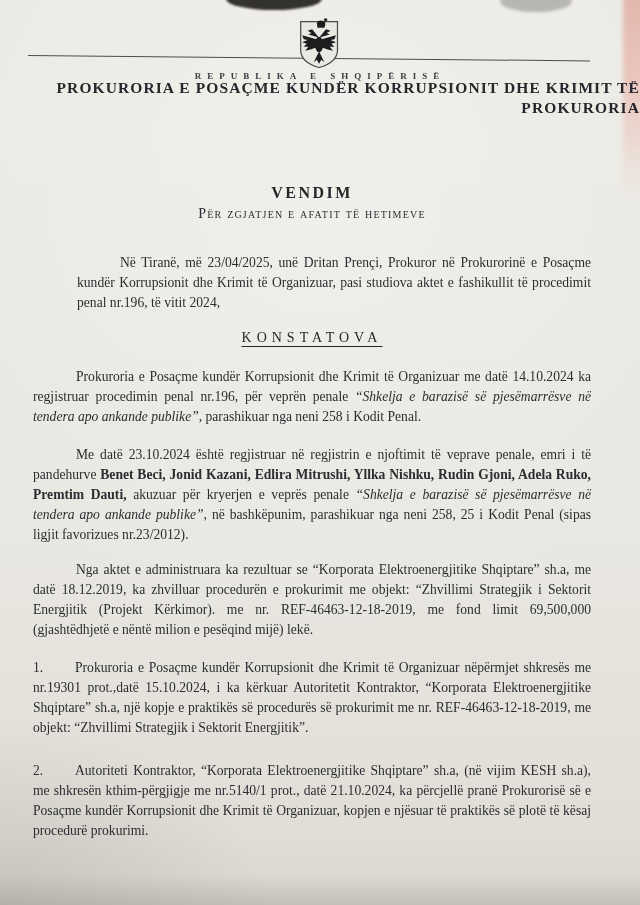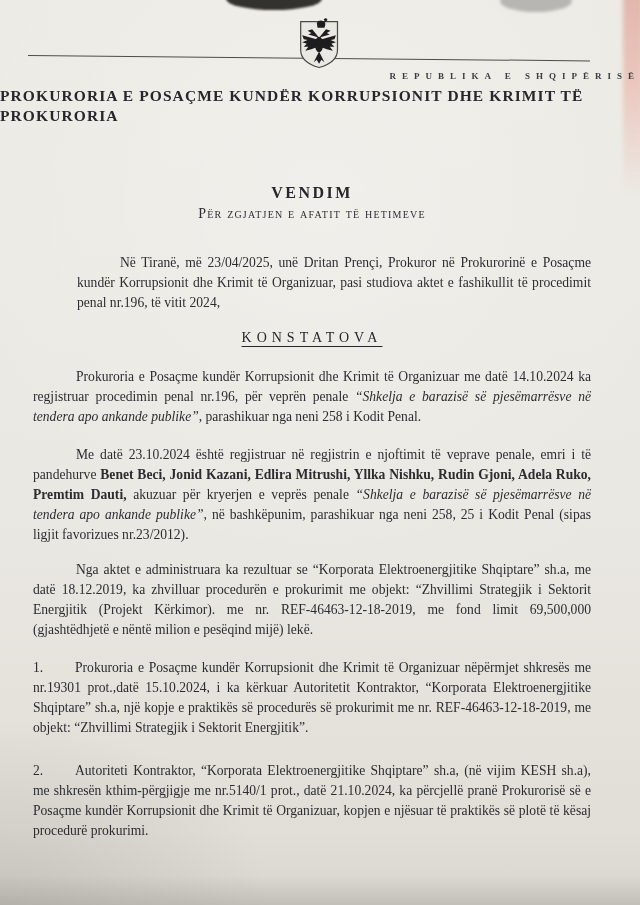--- a/index.html
+++ b/index.html
@@ -32,25 +32,25 @@
   .header-rule{
     position:absolute;left:28px;top:55px;width:562px;height:0;
     border-top:1.6px solid #4d4c4a;transform:rotate(0.55deg);transform-origin:left center;
     z-index:1;
   }
   .emblem{
     position:absolute;left:50%;top:15px;transform:translateX(-52%);
     width:46px;height:56px;z-index:2;
   }
   .republic-label{
-    position:absolute;top:71px;left:0;width:100%;text-align:right;
+    position:absolute;top:71px;left:0;width:100%;text-align:center;
     font-size:9px;letter-spacing:6px;color:#3c3c42;font-weight:600;z-index:2;
   }
   .institution{
-    position:absolute;top:86px;left:0;width:100%;text-align:left;
+    position:absolute;top:78px;left:0;width:100%;text-align:right;
     font-weight:bold;font-size:15.5px;line-height:20px;letter-spacing:1.1px;color:#26262c;
   }
   .doc{
     position:absolute;top:0;left:0;box-sizing:border-box;
     width:620px;padding:184px 29px 0 33px;
   }
   .h-vendim{
     text-align:center;font-weight:bold;font-size:16px;letter-spacing:2.5px;
     margin:0 0 4px 0;color:#26262c;
   }

